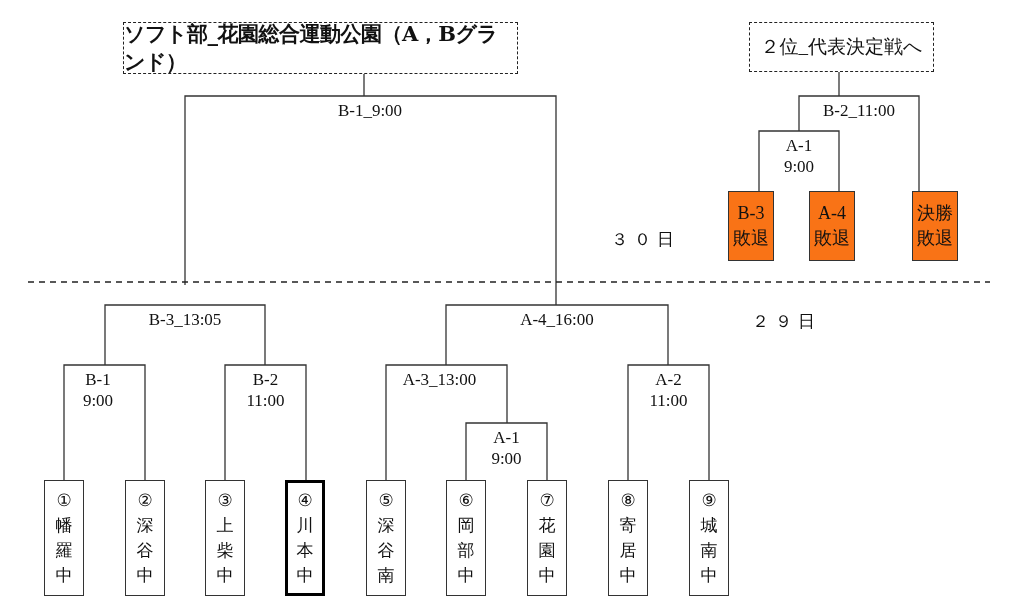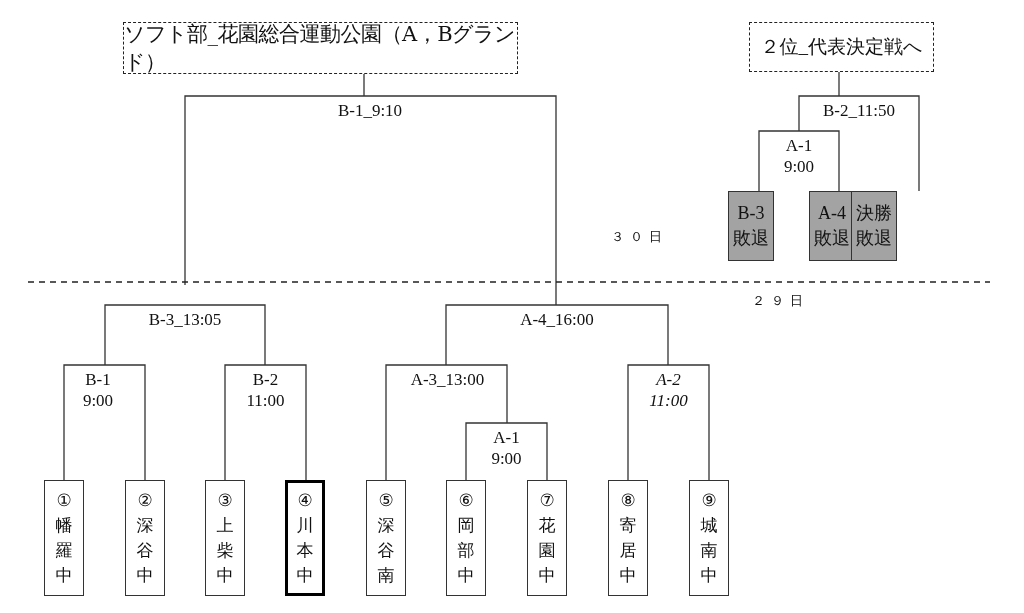--- a/index.html
+++ b/index.html
@@ -2,31 +2,31 @@
 <html><head>
   <meta charset="utf-8">
   <style>
     html, body { margin: 0; padding: 0; background: #ffffff; }
     body { width: 1024px; height: 613px; position: relative; overflow: hidden;
            font-family: "Liberation Serif", "DejaVu Serif", serif; color: #111; }
     #bracket { position: absolute; left: 0; top: 0; }
     .title-box { position: absolute; border: 1.3px dashed #222; box-sizing: border-box;
                  display: flex; align-items: center; justify-content: center; background: #fff; }
     .title-main { left: 123px; top: 22px; width: 395px; height: 52px;
-                  font-family: "DejaVu Serif", serif; font-weight: normal; font-size: 21px; letter-spacing: -0.5px; }
+                  font-family: "DejaVu Serif", serif; font-weight: bold; font-size: 21px; letter-spacing: -0.5px; }
     .title-side { left: 749px; top: 22px; width: 185px; height: 50px; font-size: 19px; text-align: center; }
     .lbl { position: absolute; font-size: 17px; text-align: center; line-height: 21px; white-space: pre; }
-    .day { position: absolute; font-size: 13px; letter-spacing: 6px; }
+    .day { position: absolute; font-size: 17px; letter-spacing: 6px; }
     .team { position: absolute; width: 40px; height: 116px; top: 480px; box-sizing: border-box;
             border: 1.3px solid #333; background: #fff; display: flex; flex-direction: column;
             align-items: center; justify-content: center; font-family: "DejaVu Serif", serif; font-size: 17px; line-height: 25px; }
     .team.highlight { border: 3.5px solid #000; }
     .team span { display: block; }
     .cons { position: absolute; width: 46px; height: 70px; top: 191px; box-sizing: border-box;
-            border: 1.3px solid #333; background: #a3a3a3; display: flex; flex-direction: column;
+            border: 1.3px solid #333; background: #f97316; display: flex; flex-direction: column;
             align-items: center; justify-content: center; font-size: 18px; line-height: 25px; }
   </style>
 </head>
 <body>
 
 <svg id="bracket" width="1024" height="613" viewBox="0 0 1024 613">
   <g stroke="#333" stroke-width="1.3" fill="none">
 
     <line x1="364" y1="74" x2="364" y2="96"></line>
 
@@ -54,36 +54,36 @@
 </svg>
 
 <div class="title-box title-main">
   <span>ソフト部_花園総合運動公園（A，Bグランド）</span>
 </div>
 <div class="title-box title-side">
   <span>２位_代表決定戦へ</span>
 </div>
 
 <div class="day" style="left:611px; top:228px;">３０日</div>
-<div class="day" style="left:752px; top:292px;">２９日</div>
+<div class="day" style="left:752px; top:310px;">２９日</div>
 
-<div class="lbl" style="left:310px; top:100px; width:120px;">B-1_9:10</div>
+<div class="lbl" style="left:310px; top:100px; width:120px;">B-1_9:00</div>
 <div class="lbl" style="left:125px; top:309px; width:120px;">B-3_13:05</div>
 <div class="lbl" style="left:497px; top:309px; width:120px;">A-4_16:00</div>
 <div class="lbl" style="left:64px; top:369px; width:68px;">B-1
 9:00</div>
 <div class="lbl" style="left:225px; top:369px; width:81px;">B-2
 11:00</div>
-<div class="lbl" style="left:386px; top:369px; width:123px;">A-3_13:00</div>
+<div class="lbl" style="left:378px; top:369px; width:123px;">A-3_13:00</div>
 <div class="lbl" style="left:466px; top:427px; width:81px;">A-1
 9:00</div>
-<div class="lbl" style="left:628px; top:369px; width:81px;font-style:italic;">A-2
+<div class="lbl" style="left:628px; top:369px; width:81px;">A-2
 11:00</div>
 
-<div class="lbl" style="left:799px; top:100px; width:120px;">B-2_11:50</div>
+<div class="lbl" style="left:799px; top:100px; width:120px;">B-2_11:00</div>
 <div class="lbl" style="left:759px; top:135px; width:80px;">A-1
 9:00</div>
 
 <div class="team" style="left:44px;">
   <span>①</span>
   <span>幡</span>
   <span>羅</span>
   <span>中</span>
 </div>
 <div class="team" style="left:125px;">
@@ -136,16 +136,16 @@
 </div>
 
 <div class="cons" style="left:728px;">
   <span>B-3</span>
   <span>敗退</span>
 </div>
 <div class="cons" style="left:809px;">
   <span>A-4</span>
   <span>敗退</span>
 </div>
-<div class="cons" style="left:851px;">
+<div class="cons" style="left:912px;">
   <span>決勝</span>
   <span>敗退</span>
 </div>
 
 </body></html>

